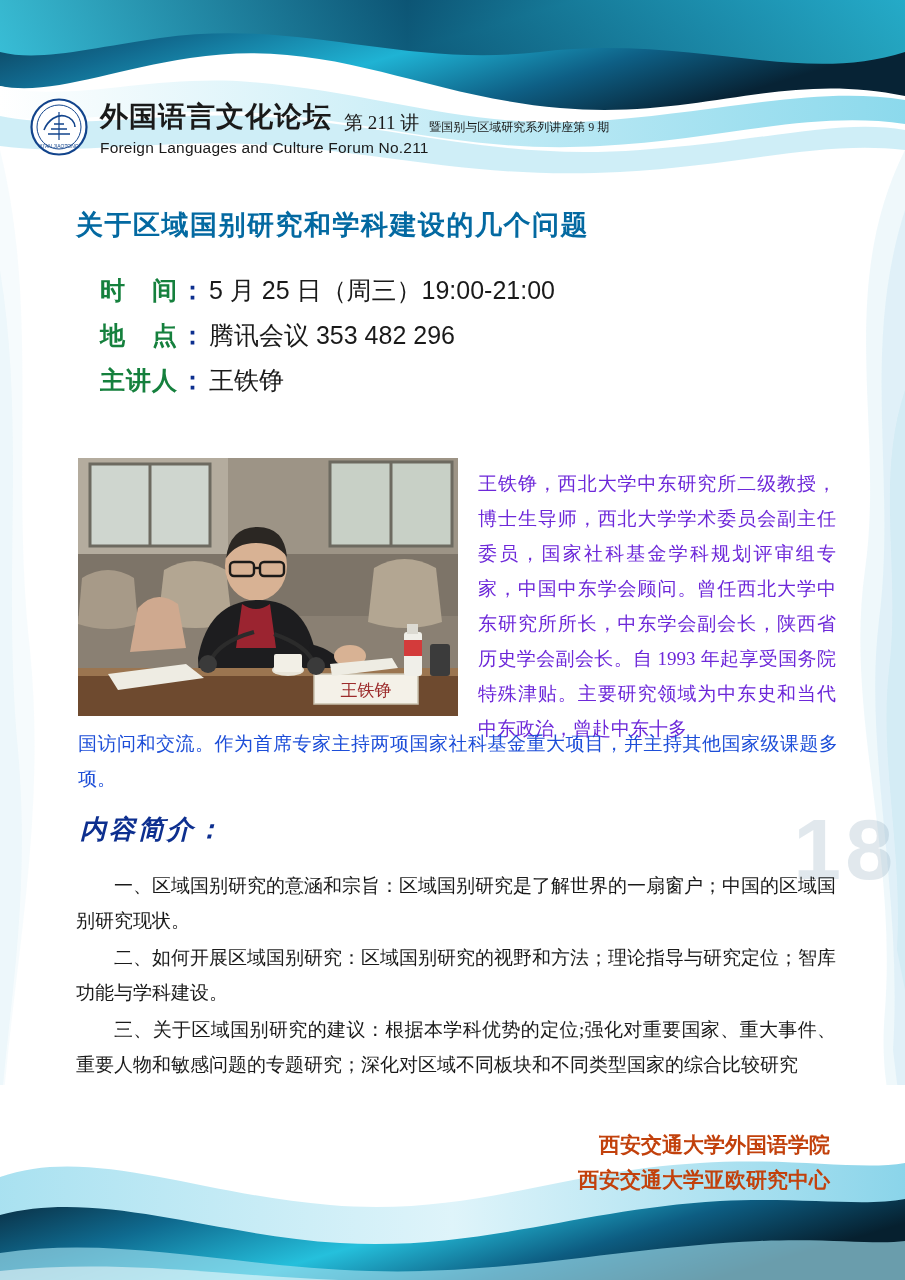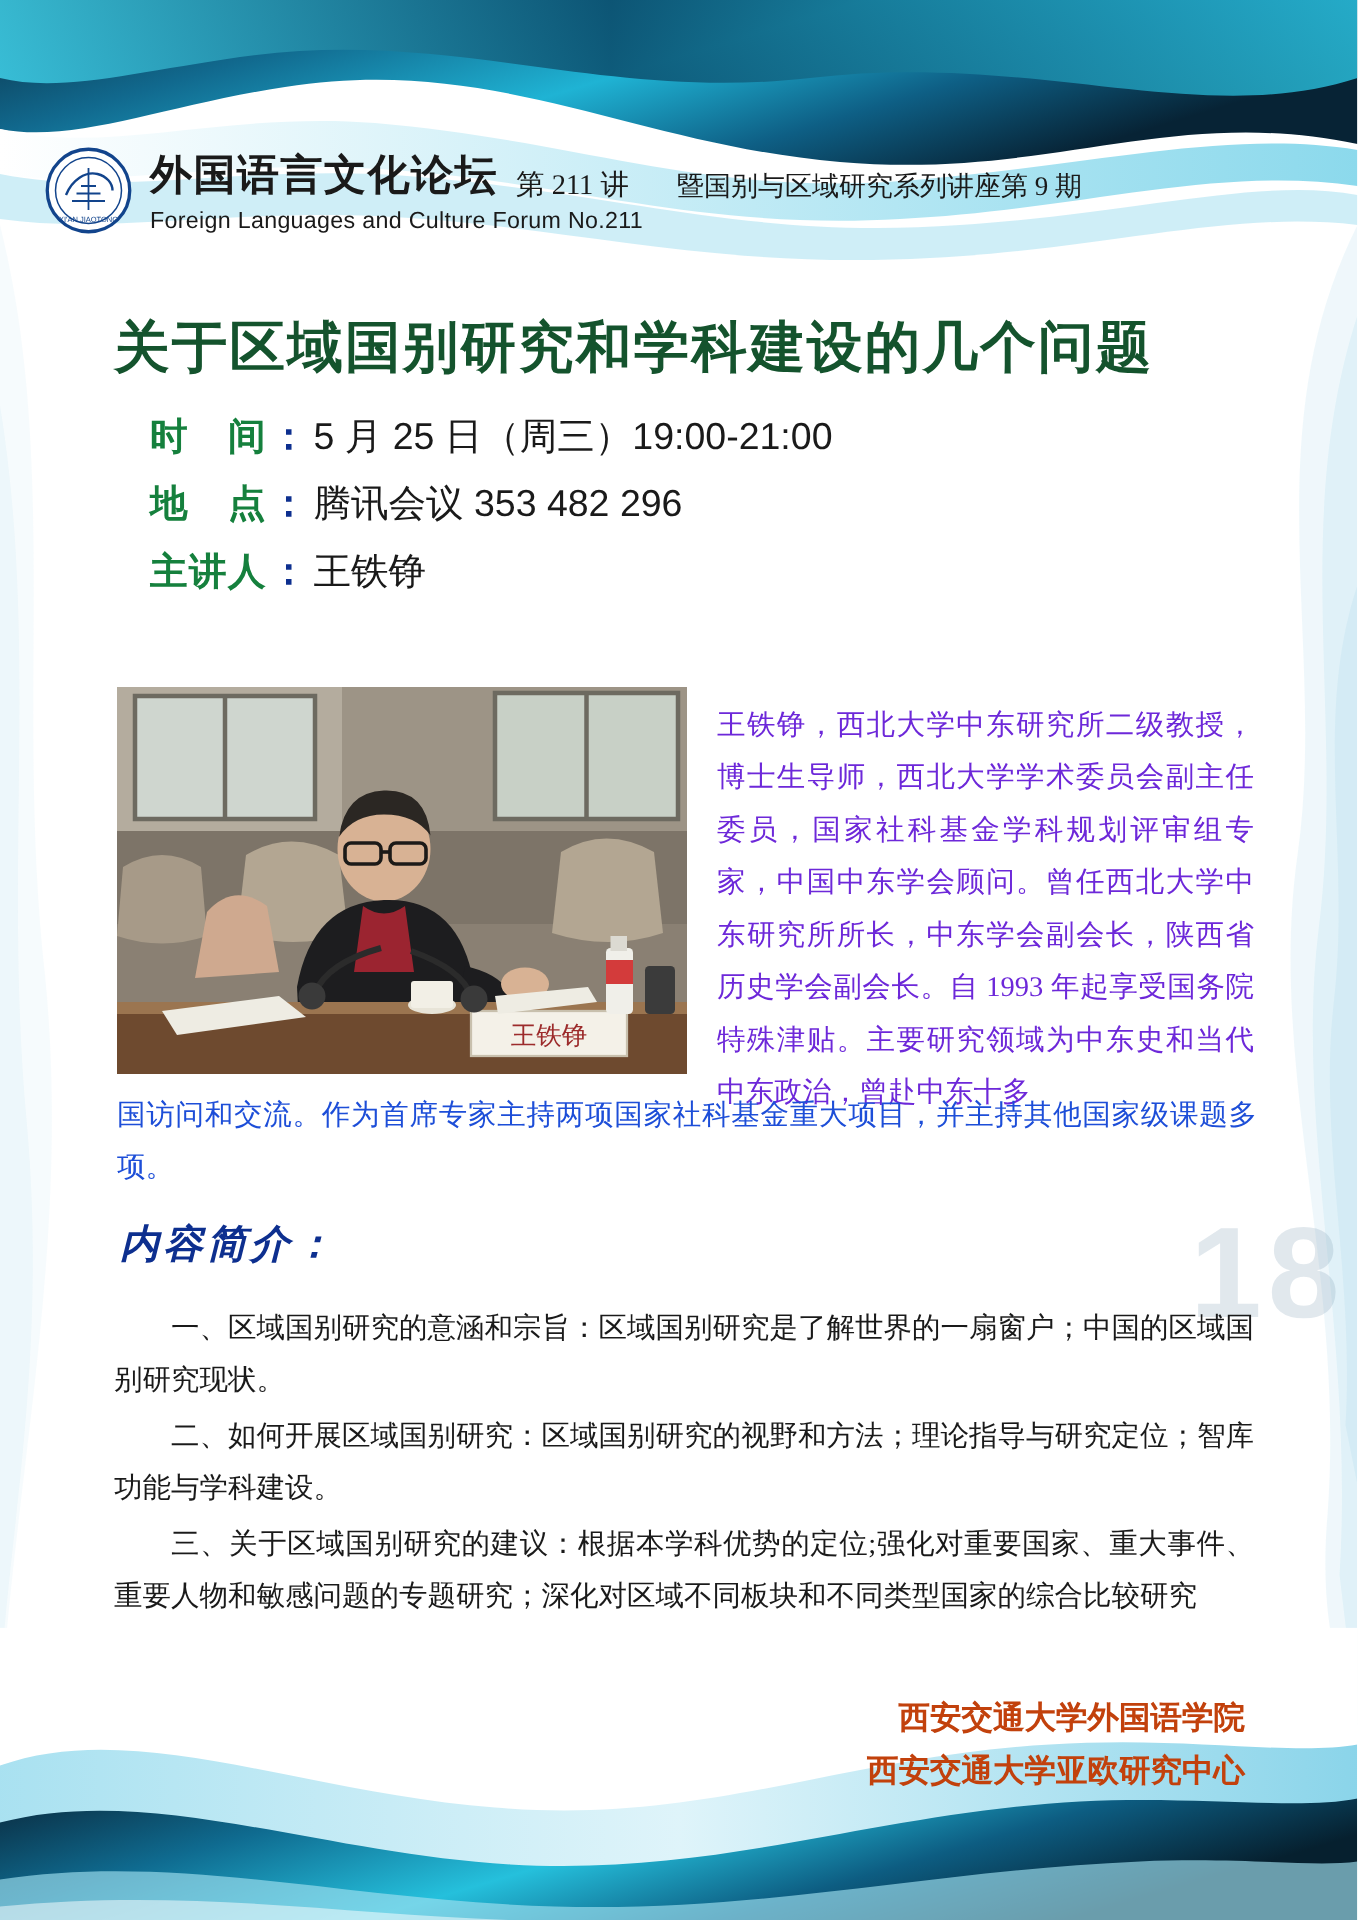--- a/index.html
+++ b/index.html
@@ -84,41 +84,41 @@
     color: #1a1a1a;
     letter-spacing: 1px;
   }
   .forum-no {
     font-size: 19px;
     color: #1a1a1a;
     margin-left: 12px;
     font-weight: normal;
   }
   .forum-sub2 {
-    font-size: 18px;
-    color: #1a1a1a;
-    margin-left: 32px;
+    font-size: 12px;
+    color: #1a1a1a;
+    margin-left: 10px;
   }
   .forum-en {
     font-size: 15.5px;
     color: #1a1a1a;
     margin-top: 3px;
     font-family: "Liberation Sans", sans-serif;
     letter-spacing: 0.2px;
   }
 
   
   .main-title {
     position: absolute;
     top: 207px;
     left: 76px;
     width: 790px;
-    font-size: 37px;
-    font-weight: bold;
-    color: #14532d;
+    font-size: 27px;
+    font-weight: bold;
+    color: #0369a1;
     letter-spacing: 1.5px;
     font-family: "Liberation Sans", sans-serif;
   }
 
   
   .info-block {
     position: absolute;
     top: 274px;
     left: 100px;
     width: 740px;

